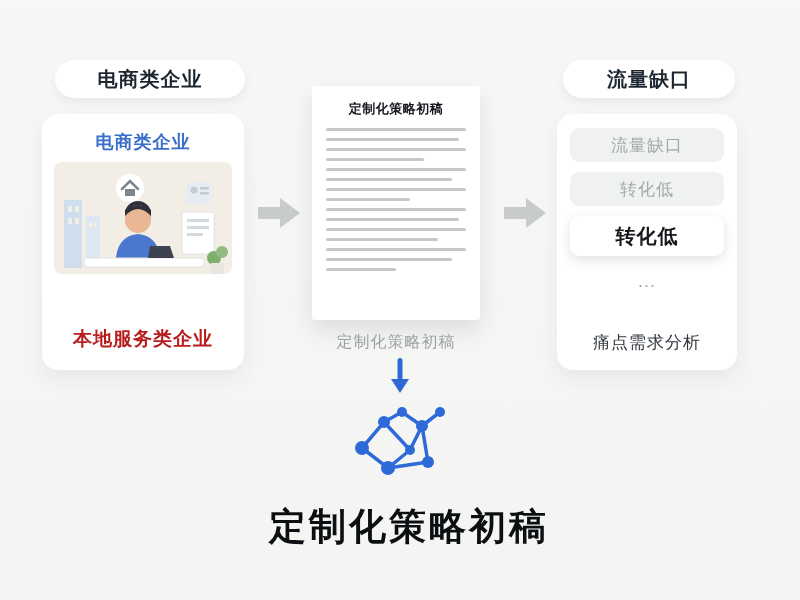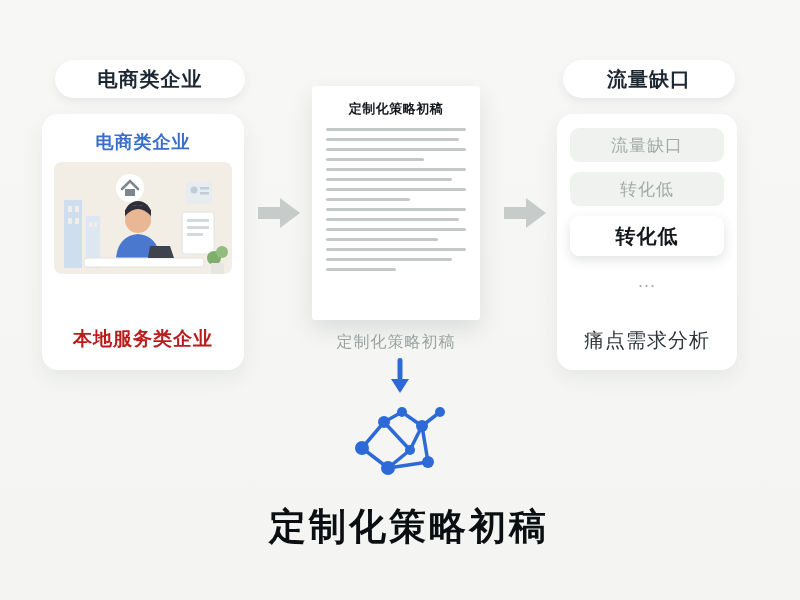--- a/index.html
+++ b/index.html
@@ -60,21 +60,21 @@
     font-size:17px;letter-spacing:1px;
   }
   .pain-item.muted{background:#f0f2f0;color:#a2aaa8;}
   .pain-item.strong{
     background:#ffffff;color:#15181c;font-size:20px;font-weight:bold;height:40px;
     box-shadow:0 4px 12px rgba(40,50,60,0.14);margin-bottom:8px;
   }
   .pain-item.dots{background:transparent;color:#a2aaa8;font-size:18px;margin-bottom:2px;}
   .right-caption{
     position:absolute;left:0;right:0;bottom:16px;text-align:center;
-    font-size:20px;color:#30363c;letter-spacing:1px;
+    font-size:17px;color:#30363c;letter-spacing:1px;
   }
   
   .down-arrow{position:absolute;left:389px;top:358px;}
   .network{position:absolute;left:350px;top:400px;}
   .headline{
     position:absolute;left:0;right:0;top:502px;text-align:center;
     font-size:37px;font-weight:bold;color:#0c0f12;letter-spacing:3px;
   }
 </style>
 </head>

